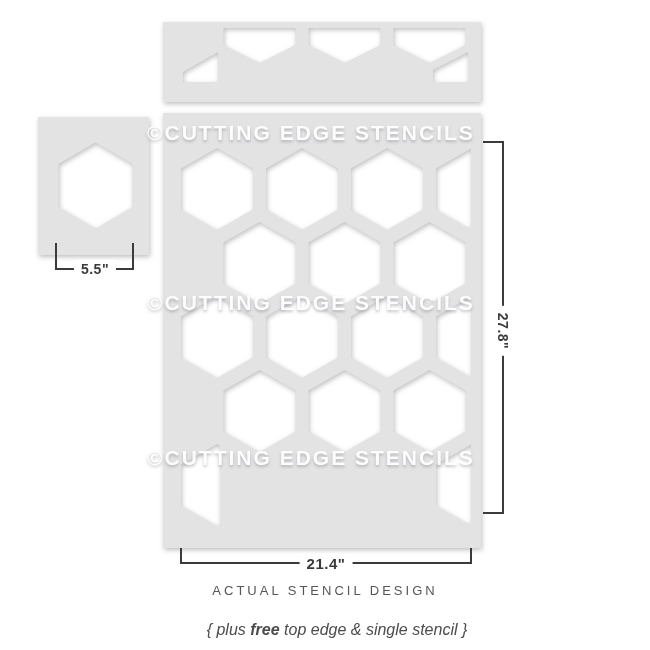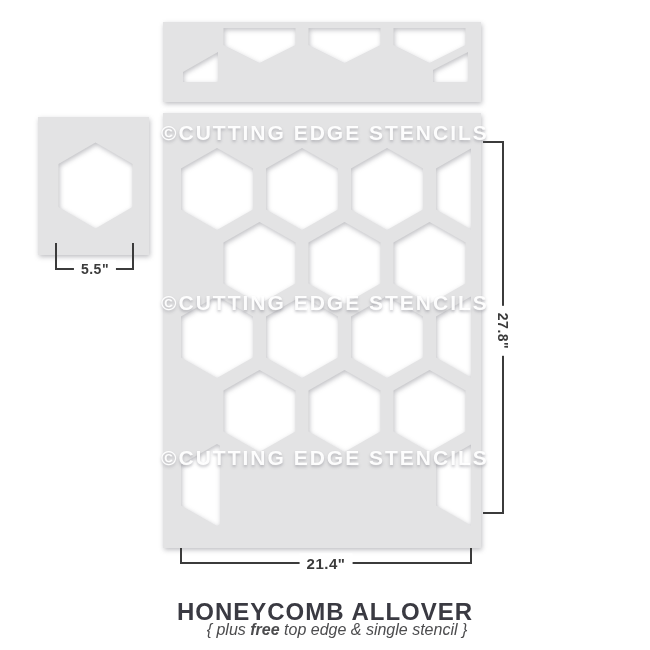--- a/index.html
+++ b/index.html
@@ -10,21 +10,21 @@
   #stage { position: absolute; left: 0; top: 0; width: 650px; height: 650px; }
   svg { position: absolute; left: 0; top: 0; }
 
   .sheet {
     fill: #e3e3e4;
     filter: drop-shadow(1px 2px 2.5px rgba(95,95,105,0.40));
   }
   .dim-line { stroke: #3b3b3b; stroke-width: 2; fill: none; }
 
   .watermark {
-    position: absolute; left: 161px; width: 318px;
+    position: absolute; left: 147px; width: 318px;
     text-align: center;
     font-size: 21px; font-weight: bold; letter-spacing: 2px;
     color: rgba(255,255,255,0.95);
     text-shadow: 0 2px 3px rgba(125,125,132,0.45);
     white-space: nowrap; pointer-events: none;
   }
   .wm1 { top: 121px; }
   .wm2 { top: 291px; }
   .wm3 { top: 446px; }
 
@@ -95,16 +95,16 @@
   </svg>
 
   <div class="watermark wm1">©CUTTING EDGE STENCILS</div>
   <div class="watermark wm2">©CUTTING EDGE STENCILS</div>
   <div class="watermark wm3">©CUTTING EDGE STENCILS</div>
 
   <div class="dim-label dim-55">5.5"</div>
   <div class="dim-label dim-214">21.4"</div>
   <div class="dim-label dim-278">27.8"</div>
 
-  <div class="caption caption-title">HONEYCOMB ALLOVER</div>
+  <div class="caption caption-kicker">ACTUAL STENCIL DESIGN</div>
   <div class="caption caption-tagline"><span>{ plus </span><b>free</b><span> top edge &amp; single stencil }</span></div>
 
 </div>
 
 </body></html>

